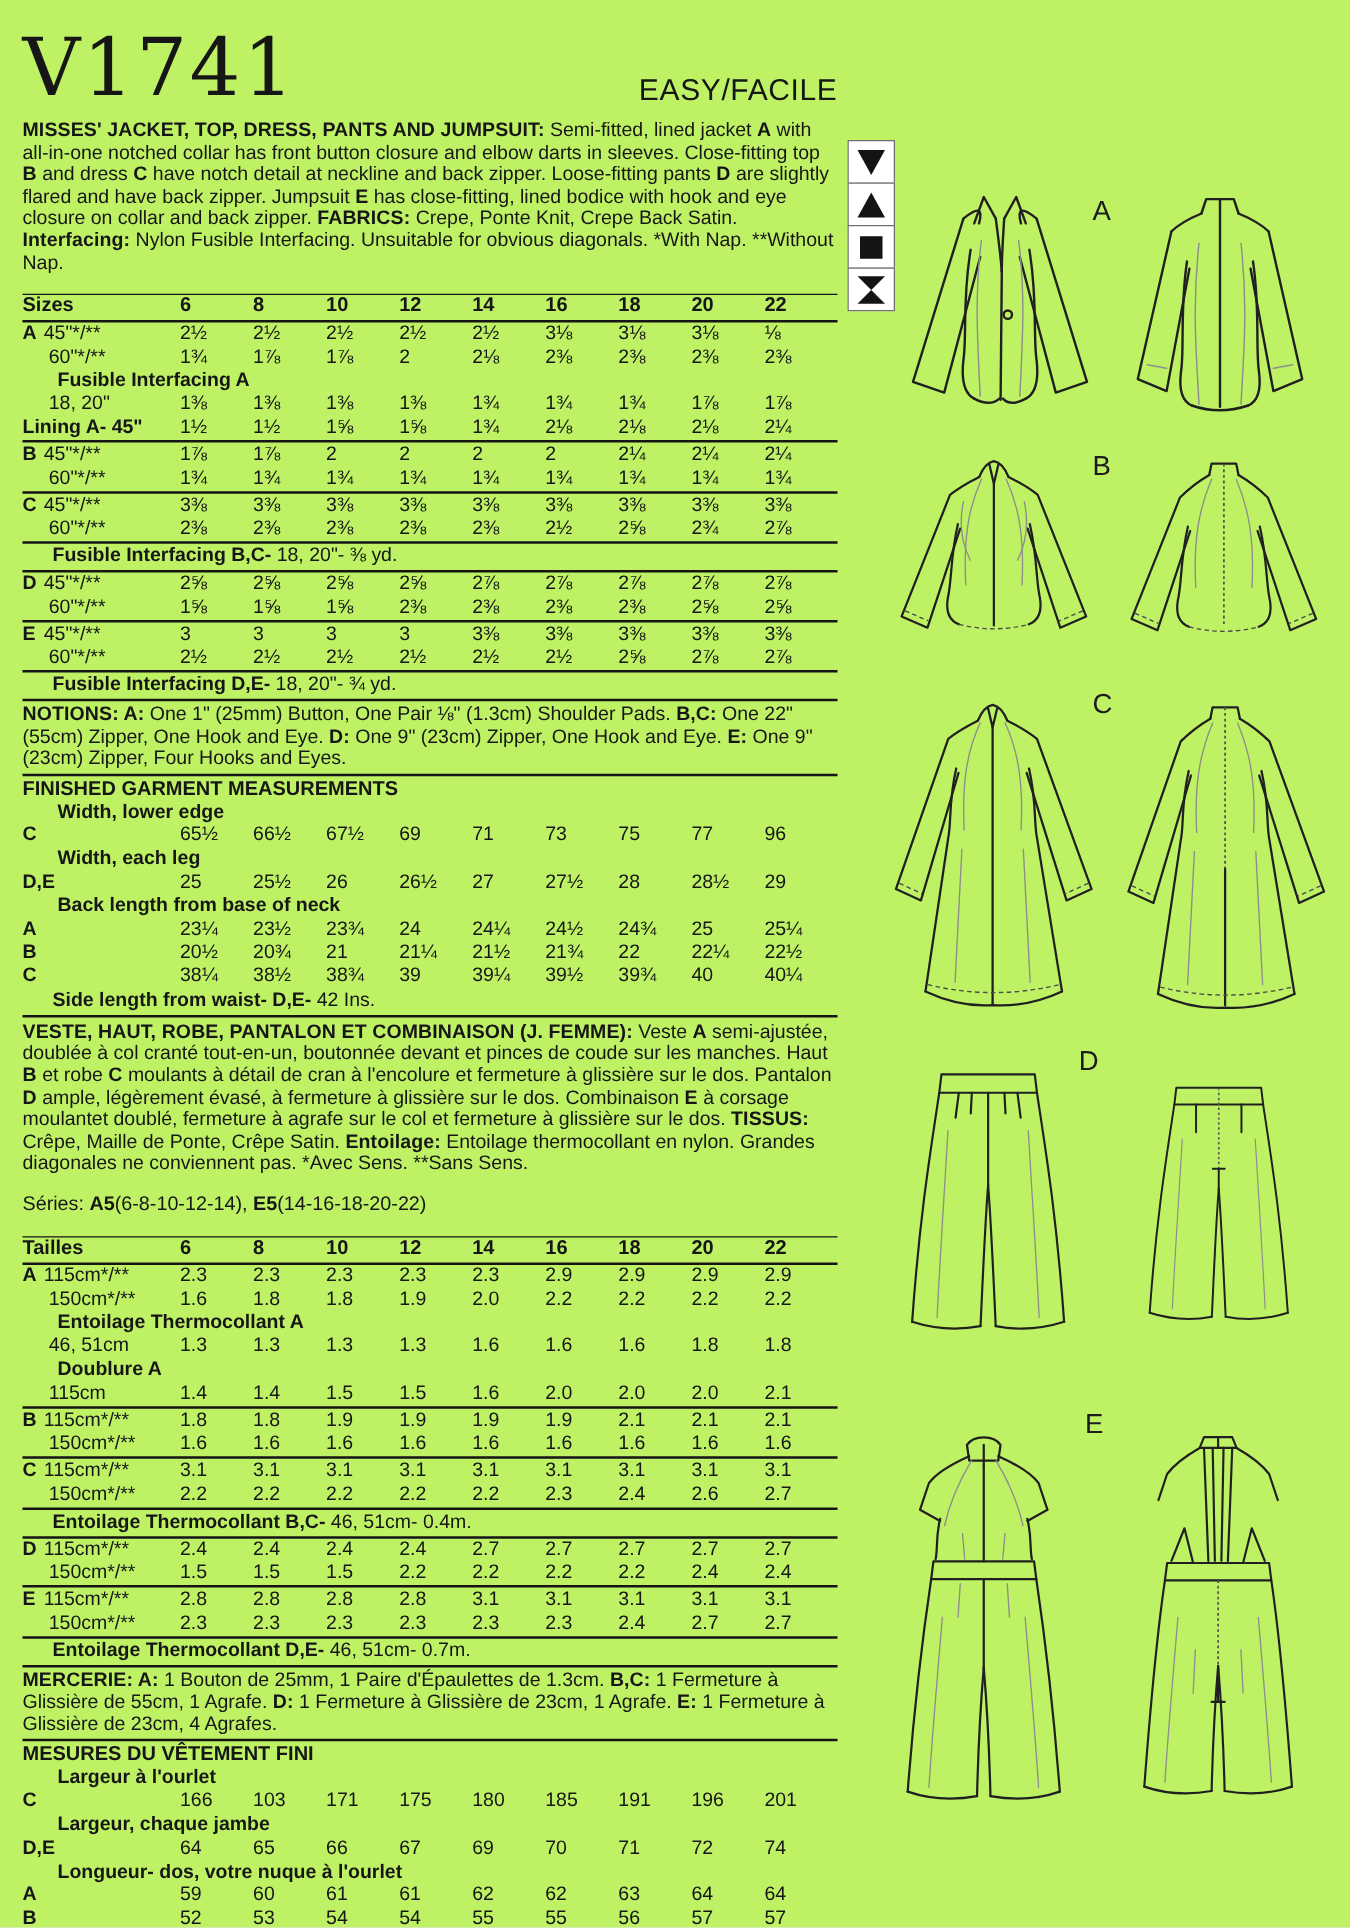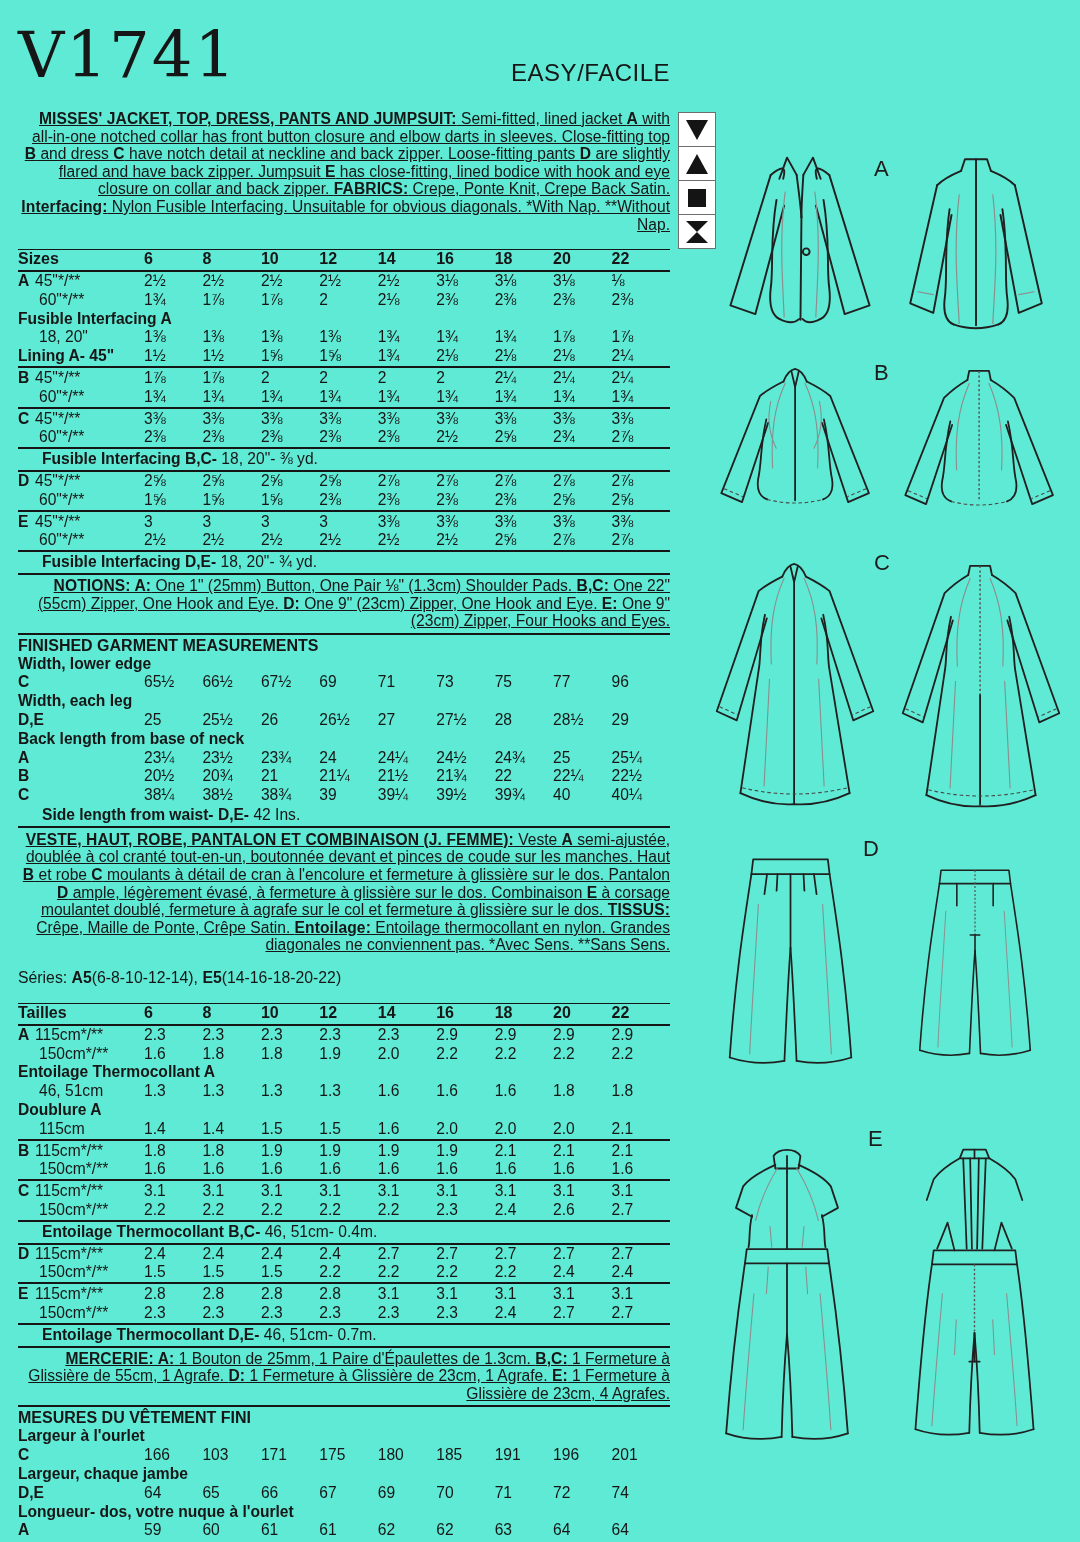--- a/index.html
+++ b/index.html
@@ -1,35 +1,35 @@
 <!DOCTYPE html>
 <html><head>
 <meta charset="utf-8">
 <style>
   html,body{margin:0;padding:0;background:#e8e8e8;}
-  #page{position:relative;width:1080px;height:1542px;background:#5eead4;overflow:hidden;
+  #page{position:relative;width:1080px;height:1542px;background:#bef264;overflow:hidden;
         font-family:"Liberation Sans","DejaVu Sans",sans-serif;color:#161616;}
   
   #left{position:absolute;left:18px;top:10px;width:652px;}
   #masthead{display:flex;justify-content:space-between;align-items:flex-end;height:84px;}
   #pattern-number{font-family:"DejaVu Serif",serif;font-size:64px;line-height:78px;letter-spacing:2px;font-weight:500;}
   #difficulty{font-size:24px;line-height:30px;letter-spacing:.5px;margin-bottom:6px;}
-  .para{font-size:15.6px;line-height:17.6px;margin:16px 0 0 0;text-align:right;text-decoration:underline;}
+  .para{font-size:15.6px;line-height:17.6px;margin:2px 0 0 0;text-align:left;}
   .para b{letter-spacing:.1px;}
   .combo{font-size:15.8px;line-height:19px;margin-top:14px;}
   
   .tbl{width:100%;}
   .trow{display:grid;grid-template-columns:126px repeat(9,1fr);font-size:15.6px;line-height:18.8px;}
   .trow .lab{white-space:nowrap;}
   .trow .lab b{display:inline-block;min-width:17px;}
   .trow .lab.ind{padding-left:21px;}
   .trow .cell{white-space:nowrap;}
   .trow.header{font-weight:bold;font-size:16px;margin-top:16px;}
   .trow.section .lab,.trow.fullrow .lab{grid-column:1/-1;}
-  .trow.section{font-weight:bold;}
+  .trow.section{font-weight:bold;margin-left:28px;}
   .trow.fullrow{padding:1px 0;}
   .trow.fullrow .lab b{min-width:0;margin-left:24px;}
   .ra1{border-top:1px solid #151515;}
   .ra2{border-top:2px solid #151515;padding-top:1px;}
   .rb2{border-bottom:2px solid #151515;padding-bottom:1px;}
   .blocktitle{font-weight:bold;font-size:16px;line-height:19px;}
   
   #right{position:absolute;left:678px;top:0;width:402px;height:1542px;}
   #suitability{position:absolute;left:0;top:113px;}
   .sym-box{width:36px;height:33px;border:1px solid #6f6f6f;margin-top:-1px;background:#fff;

